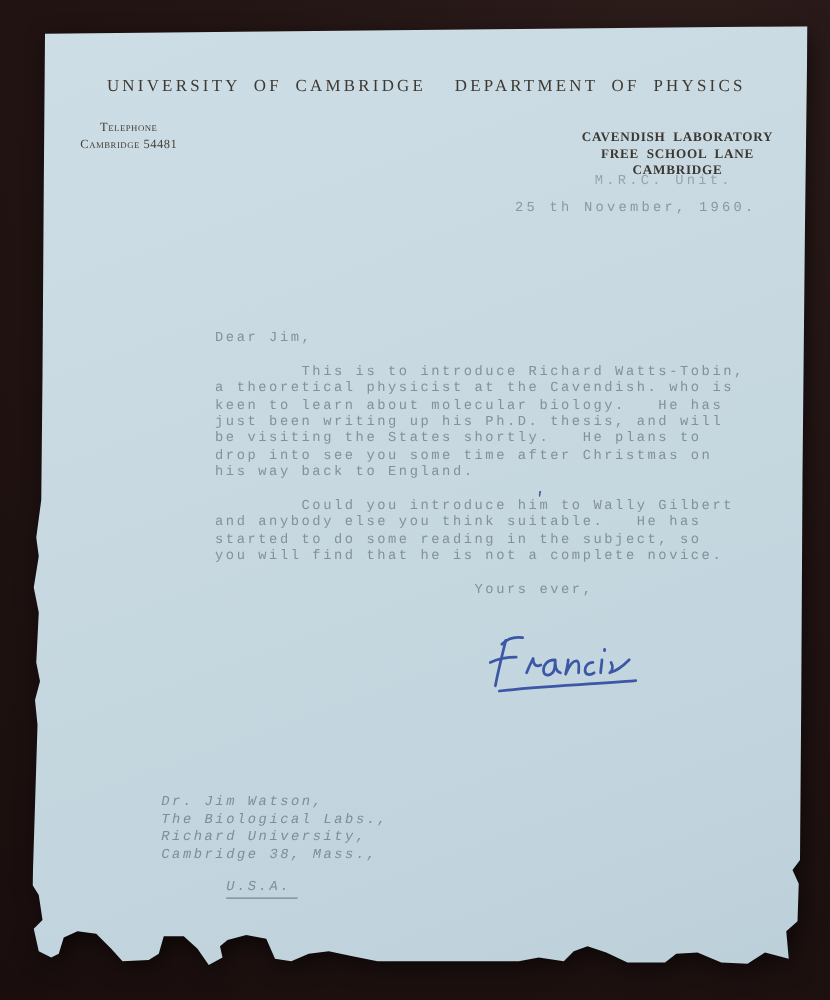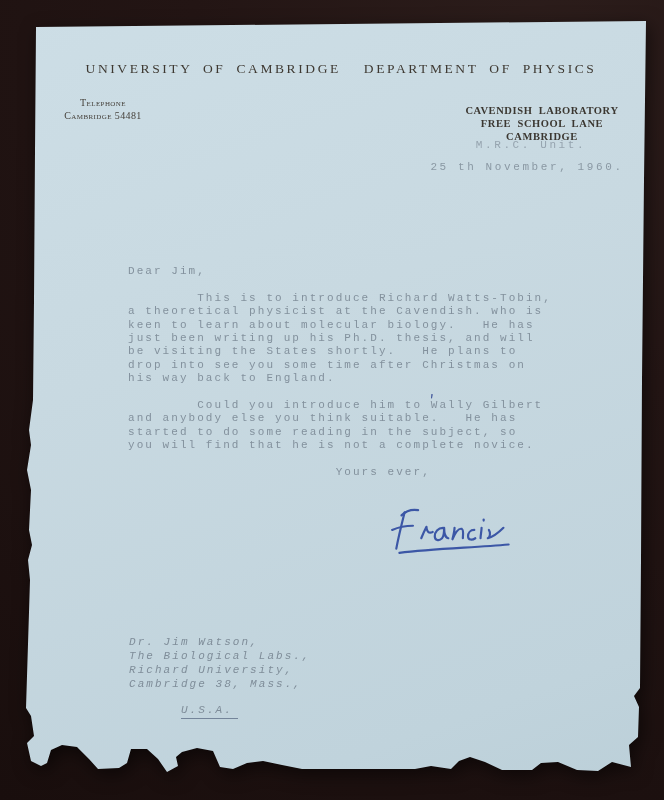--- a/index.html
+++ b/index.html
@@ -51,28 +51,28 @@
   }
   .typed{
     font-family:"Liberation Mono", monospace;
     white-space:pre;
   }
   .typed-unit{
     position:absolute;left:420px;top:139px;width:222px;text-align:center;
     font-size:11px;letter-spacing:2.6px;color:#96a4af;
   }
   .typed-date{
-    position:absolute;left:412px;top:161px;width:230px;text-align:center;
+    position:absolute;left:412px;top:161px;width:230px;
     font-size:11px;letter-spacing:2.6px;color:#8a98a3;
   }
   .letter-body{
     position:absolute;left:128px;top:265px;
     font-size:11px;letter-spacing:2.05px;color:#83919d;
   }
-  .letter-body .body-line{line-height:13.4px;white-space:pre;}
+  .letter-body .body-line{line-height:13.4px;white-space:pre;margin-left:44px;}
   .recipient{
     position:absolute;left:129px;top:611px;
     font-size:11px;letter-spacing:2.05px;color:#7f8d99;font-style:italic;
   }
   .recipient .body-line{line-height:14px;white-space:pre;}
   .country{
     display:inline-block;line-height:14px;white-space:pre;
     border-bottom:1.5px solid #74859a;padding:0 5px 1px 0;
   }
   .apostrophe-mark{

